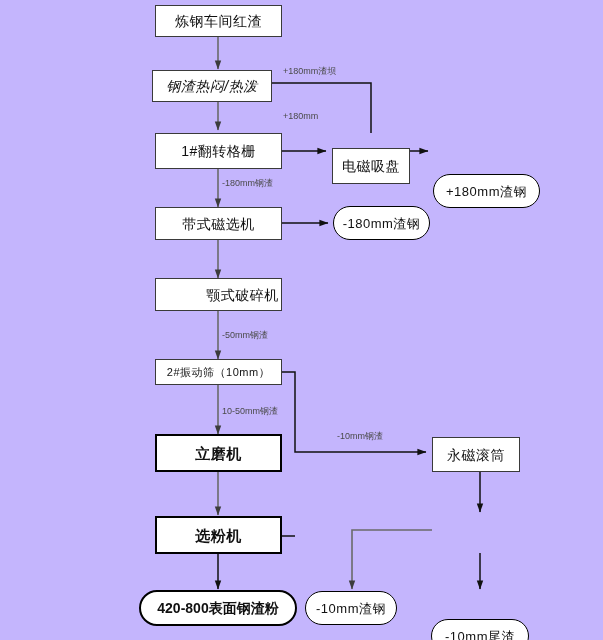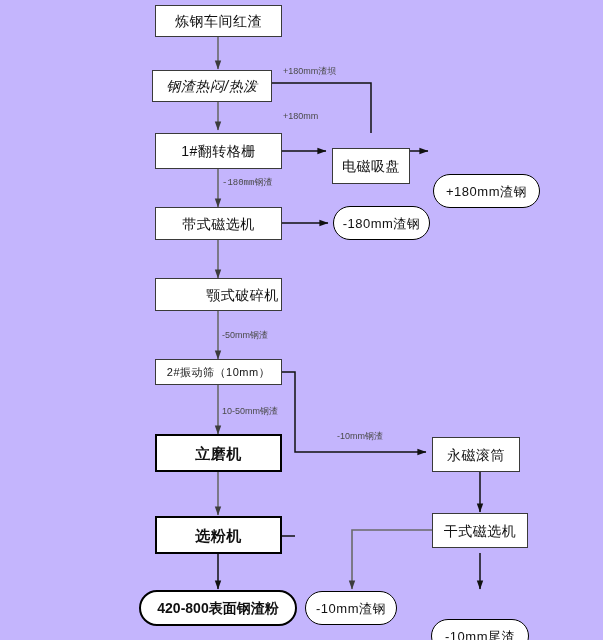--- a/index.html
+++ b/index.html
@@ -138,33 +138,32 @@
   <div class="node" style="left:155px; top:278px; width:127px; height:33px;padding-left:48px;">颚式破碎机</div>
 
   <div class="node" style="left:155px; top:359px; width:127px; height:26px; font-size:11px;text-align:center;">2#振动筛（10mm）</div>
 
   <div class="node bold" style="left:155px; top:434px; width:127px; height:38px;">立磨机</div>
 
   <div class="node bold" style="left:155px; top:516px; width:127px; height:38px;">选粉机</div>
 
   <div class="node" style="left:432px; top:437px; width:88px; height:35px;">永磁滚筒</div>
 
-  <div class="node" style="left:432px; top:513px; width:96px; height:35px;">干式磁选机</div>
 
   <div class="node terminal bold" style="left:139px; top:590px; width:158px; height:36px;">420-800表面钢渣粉</div>
 
   <div class="node terminal" style="left:305px; top:591px; width:92px; height:34px;">-10mm渣钢</div>
 
   <div class="node terminal" style="left:431px; top:591px; width:98px; height:34px;margin-top:28px;">-10mm尾渣</div>
 
   <div class="edge-label" style="left:283px; top:56px;margin-top:11px;">+180mm渣坝</div>
 
   <div class="edge-label" style="left:283px; top:112px;">+180mm</div>
 
-  <div class="edge-label" style="left:222px; top:179px;font-family:Liberation Mono, monospace;">-180mm钢渣</div>
+  <div class="edge-label" style="left:222px; top:179px;">-180mm钢渣</div>
 
   <div class="edge-label" style="left:222px; top:331px;">-50mm钢渣</div>
 
   <div class="edge-label" style="left:222px; top:407px;">10-50mm钢渣</div>
 
   <div class="edge-label" style="left:337px; top:432px;">-10mm钢渣</div>
 
 </div>
 
 </body></html>

